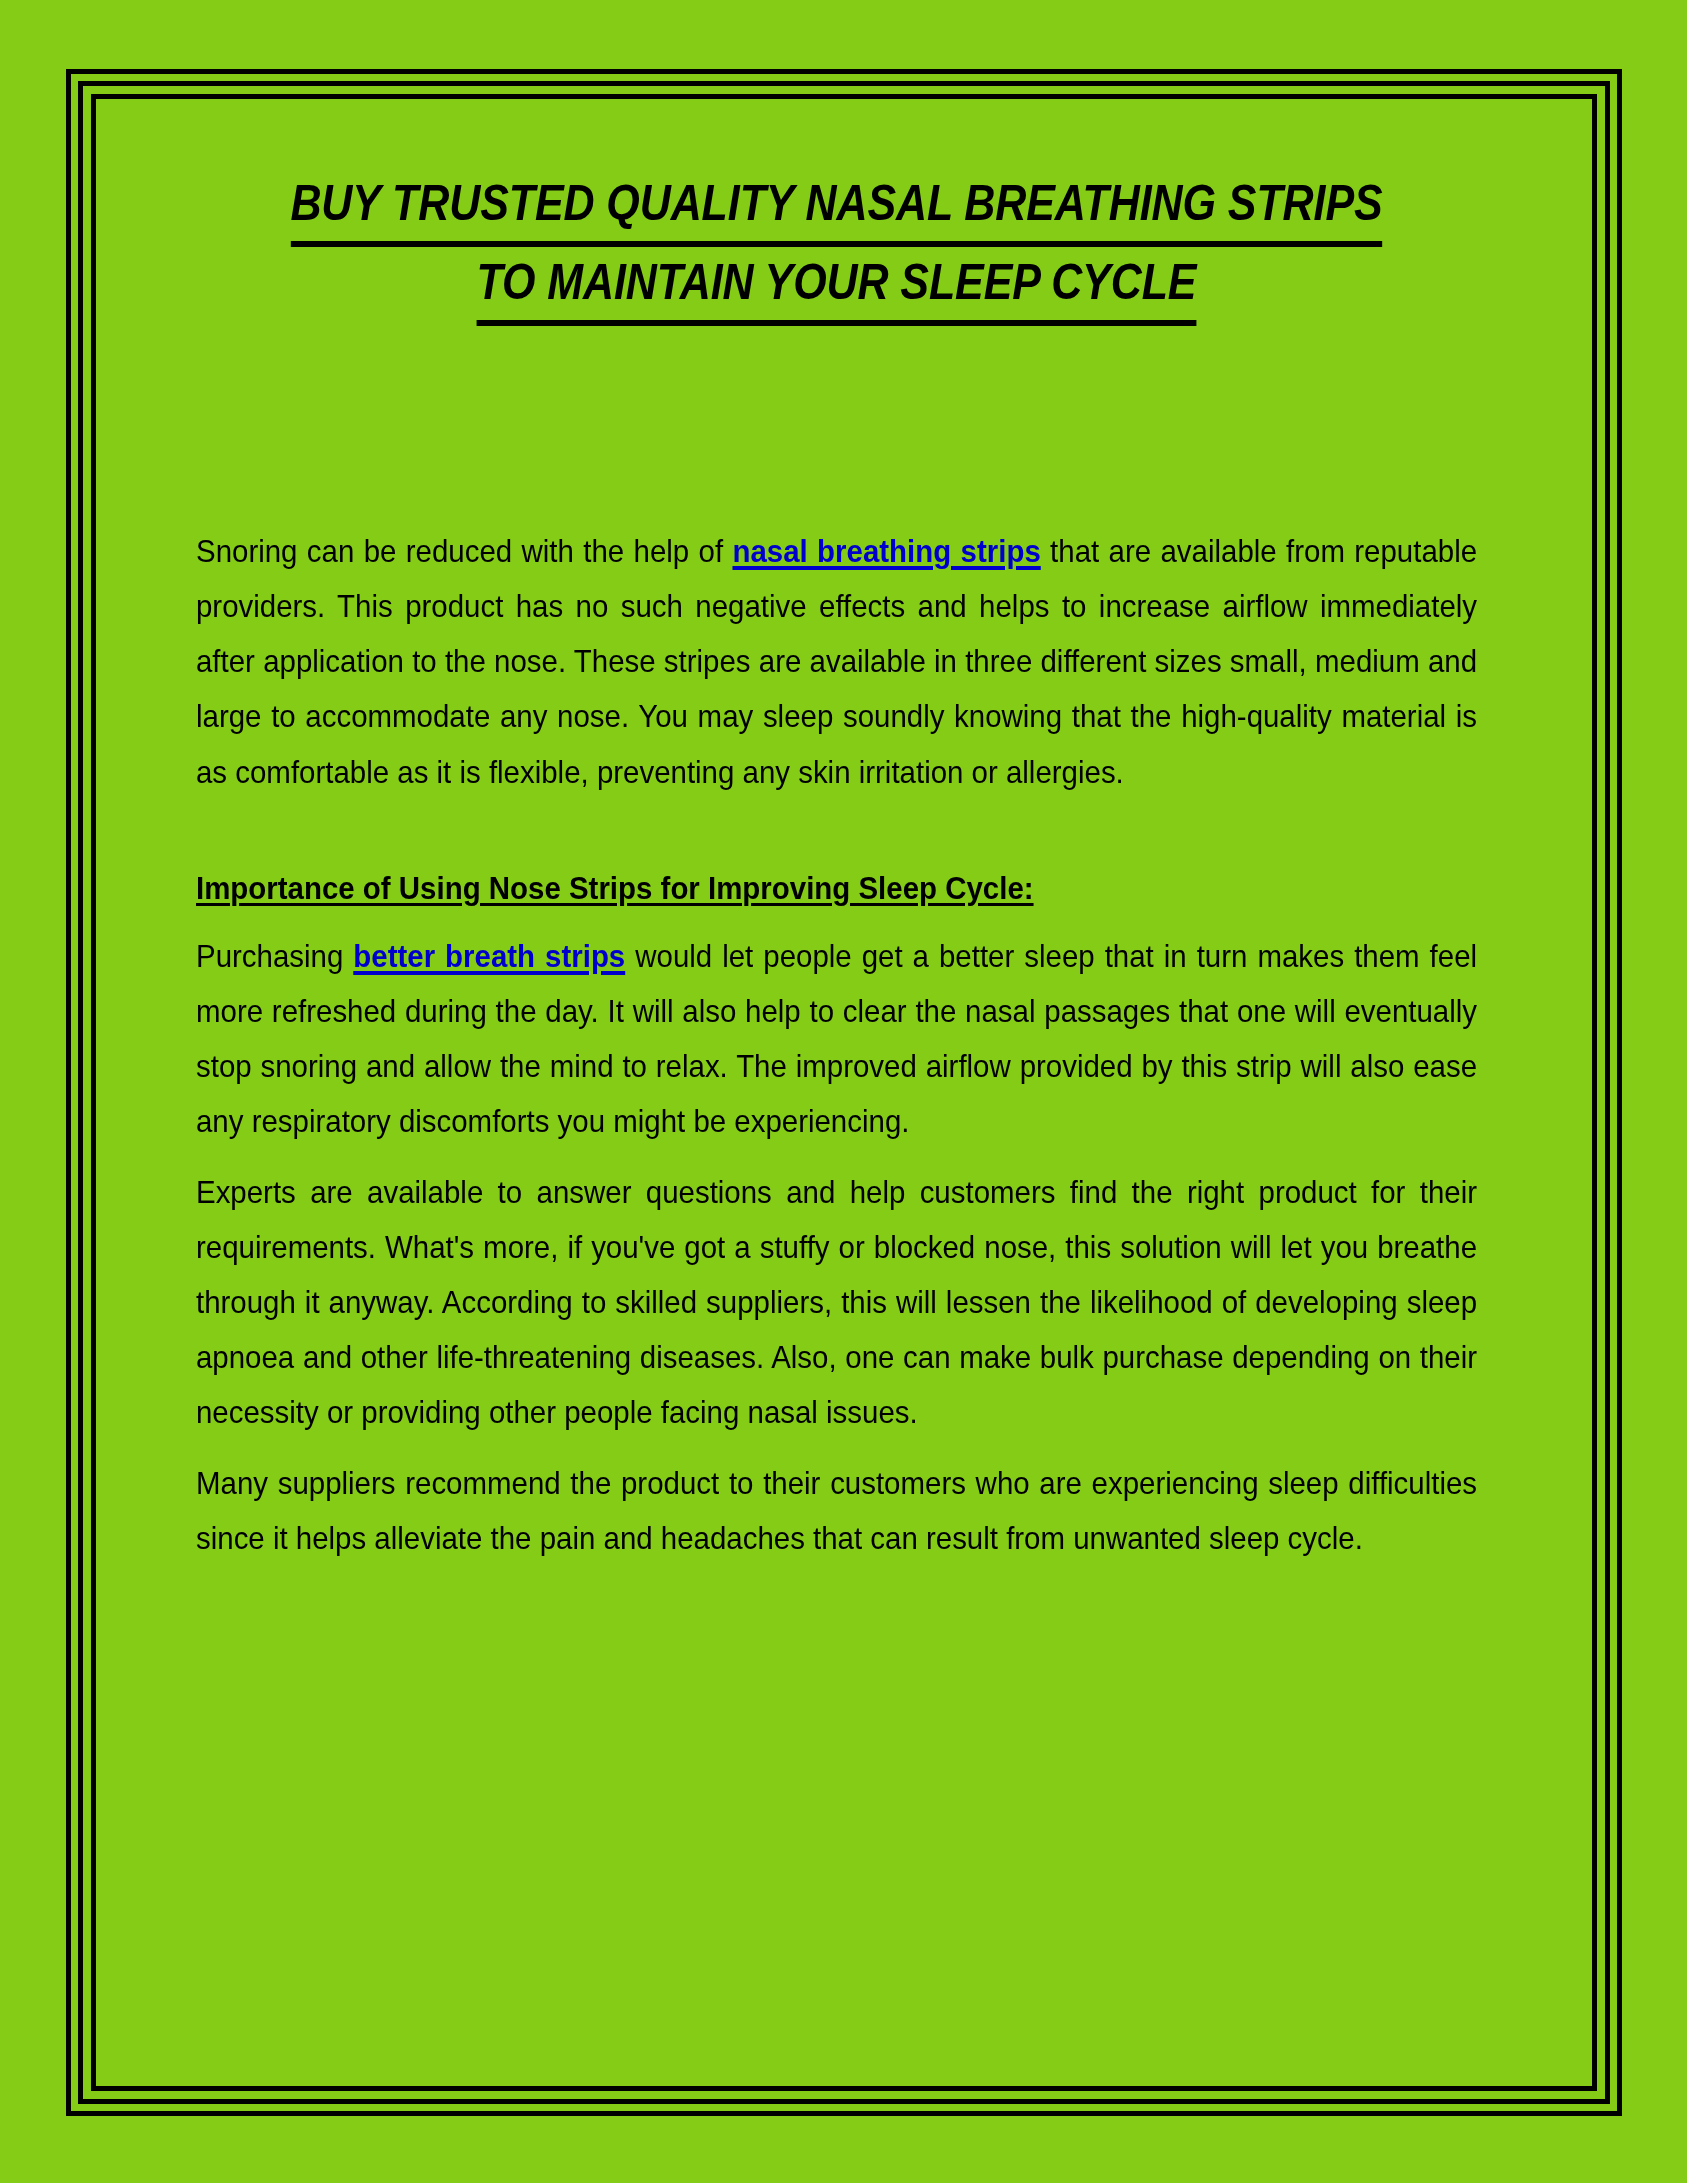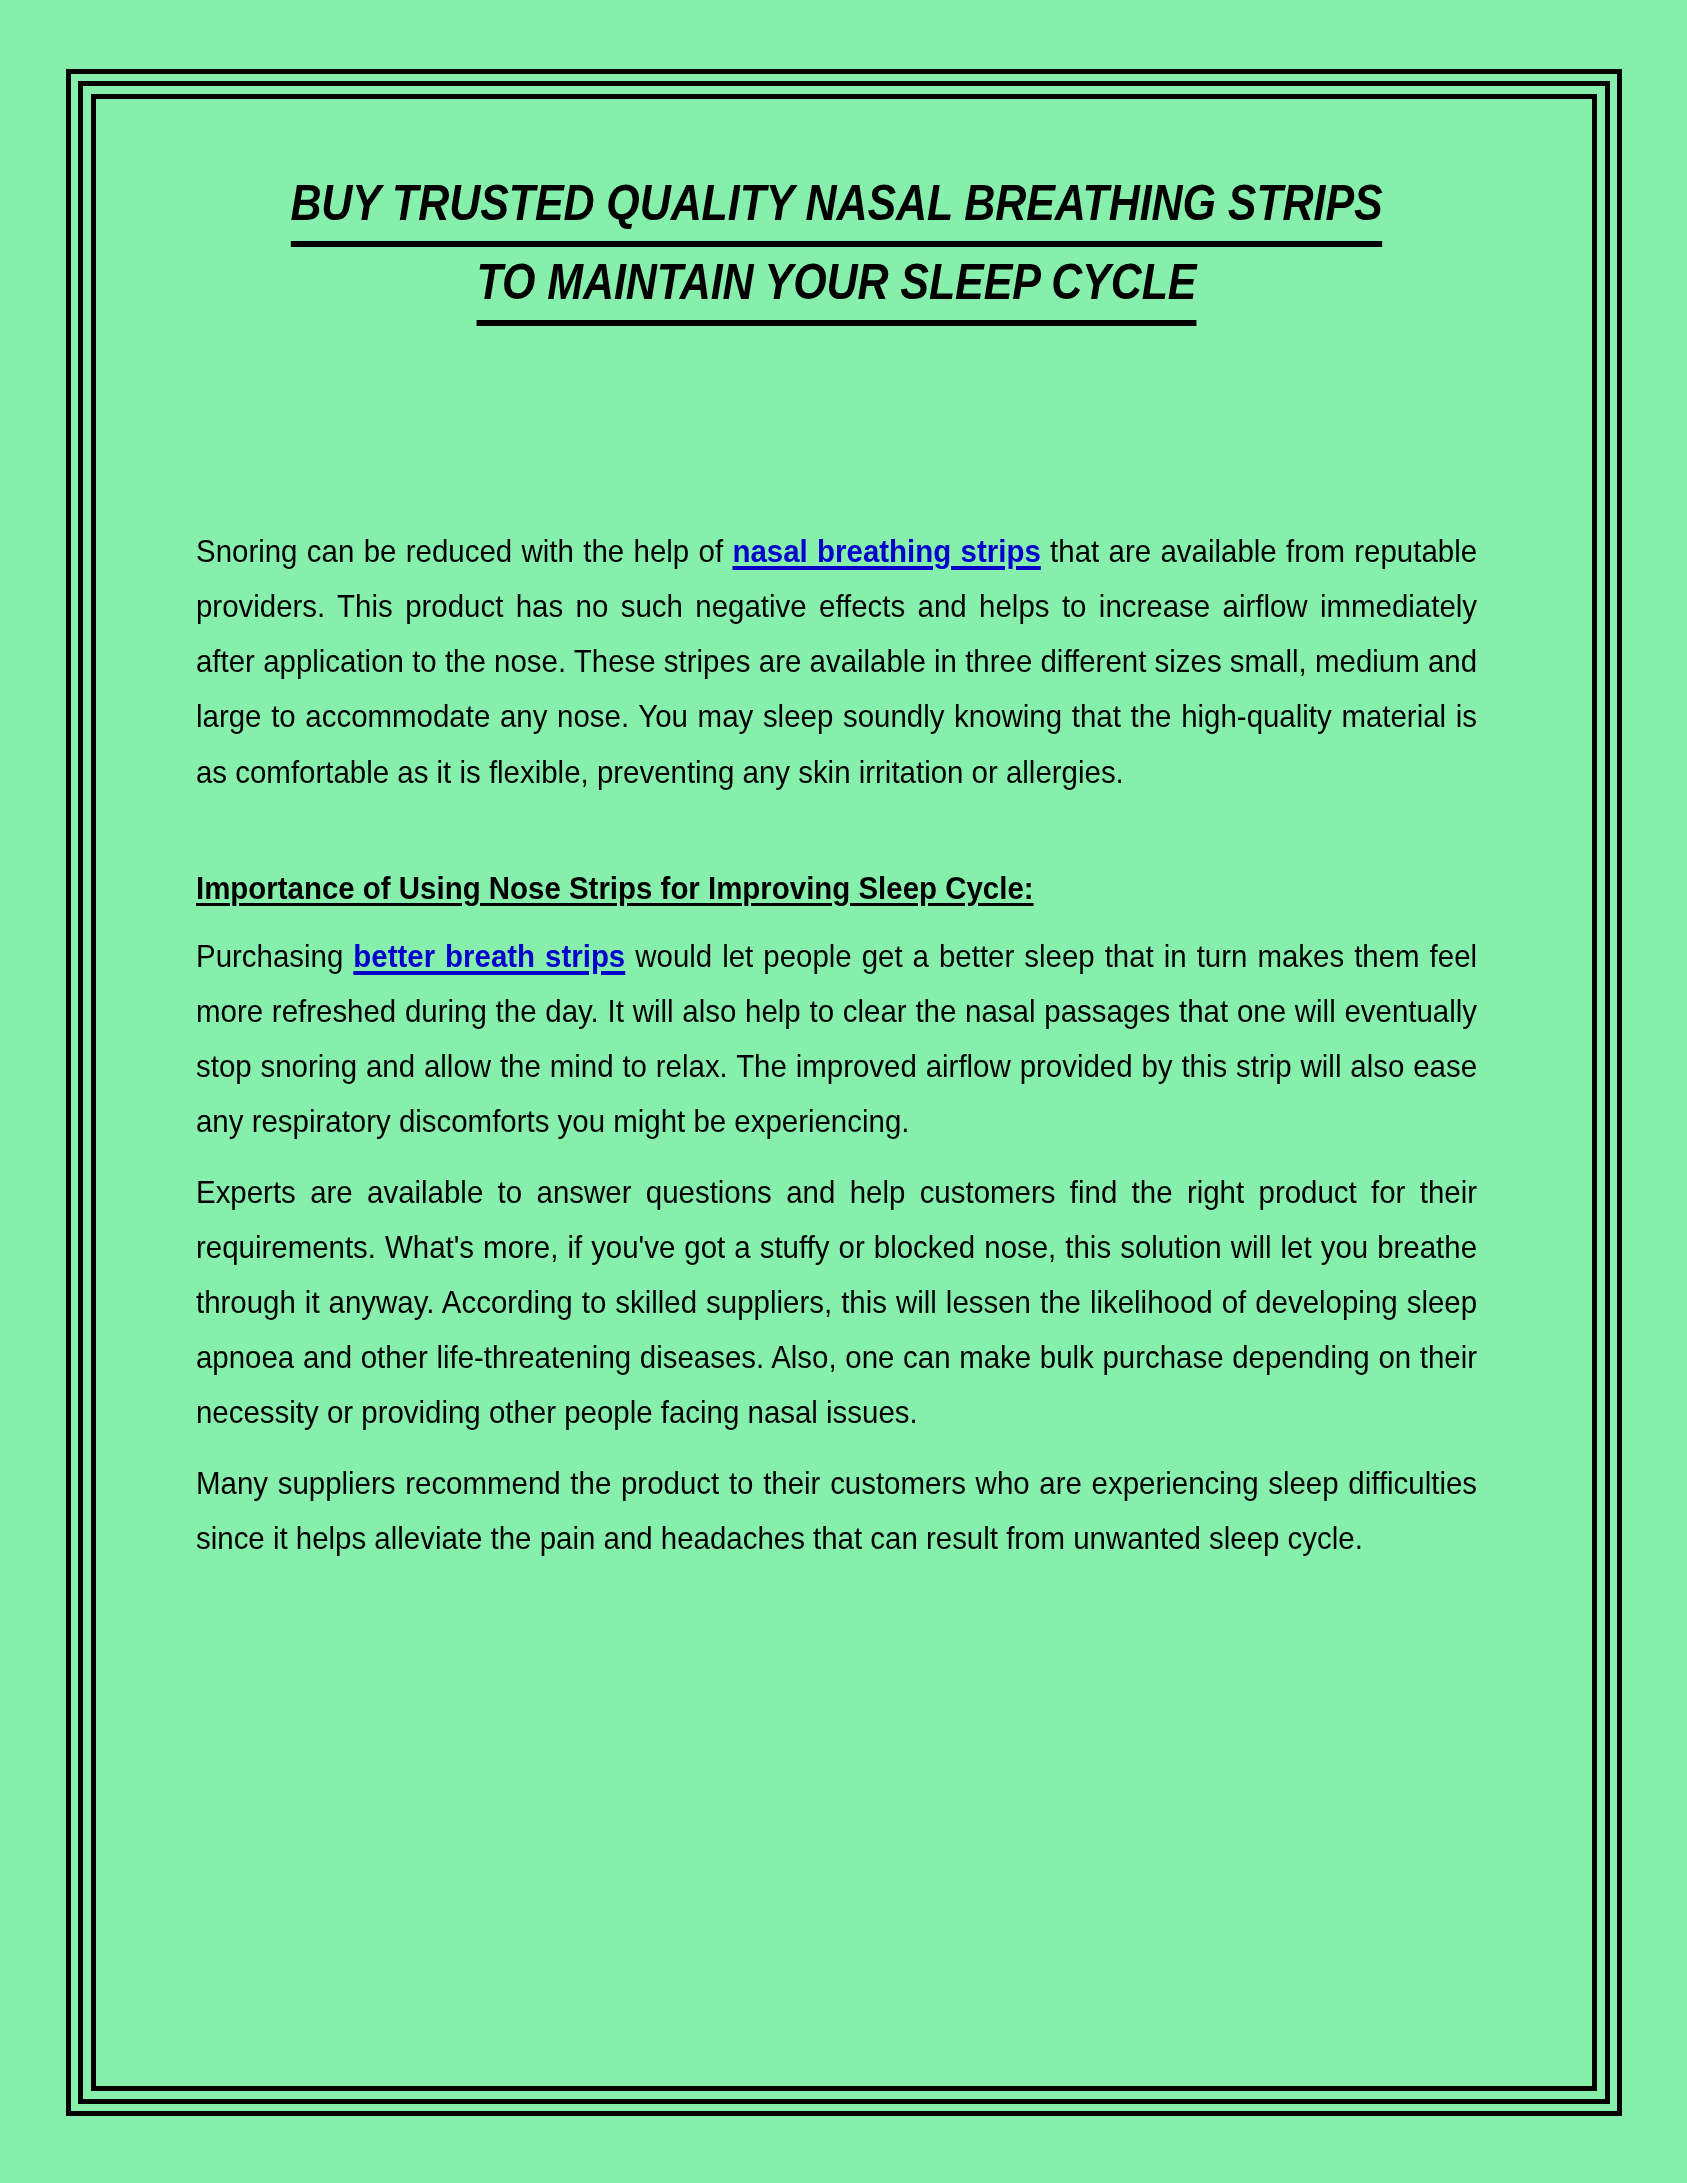--- a/index.html
+++ b/index.html
@@ -14,21 +14,21 @@
     -webkit-font-smoothing: antialiased;
   }
 
   
   .page {
     position: absolute;
     left: 0;
     top: 0;
     width: 1687px;
     height: 2183px;
-    background: #86efac;
+    background: #84cc16;
     overflow: hidden;
   }
 
   .border-frame {
     position: absolute;
     left: 66px;
     top: 69px;
     width: 1556px;
     height: 2047px;
     box-sizing: border-box;

